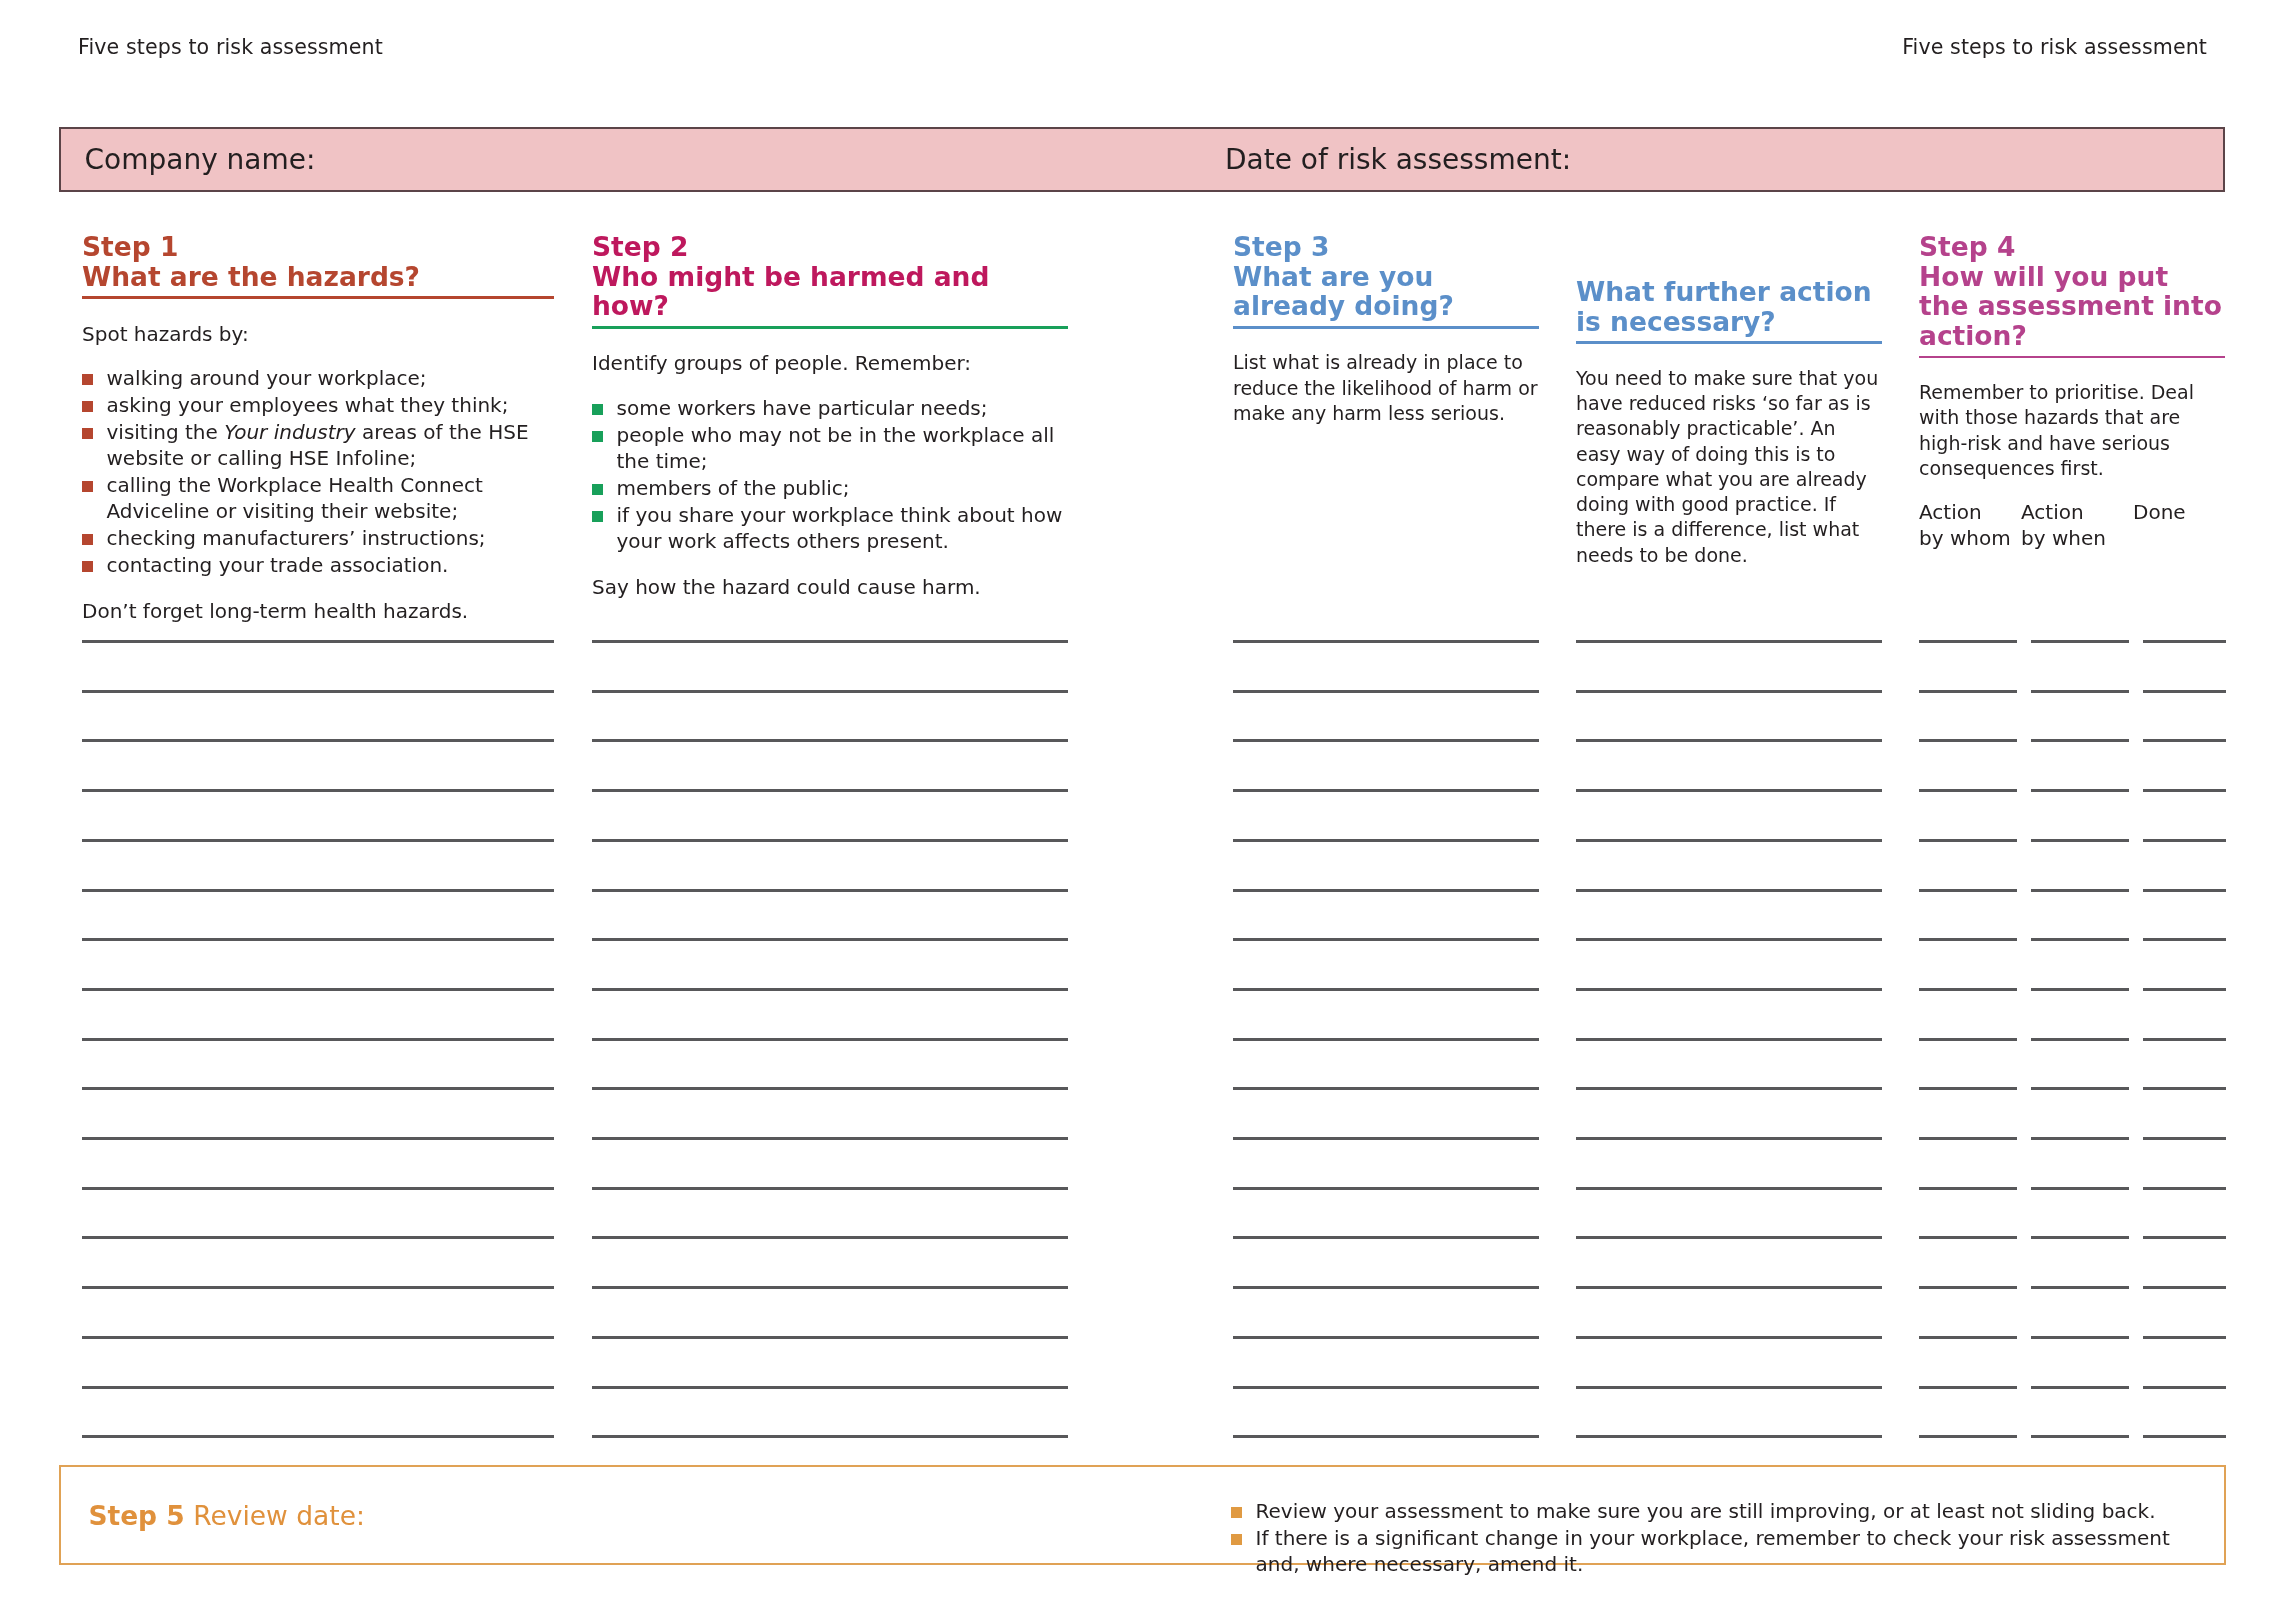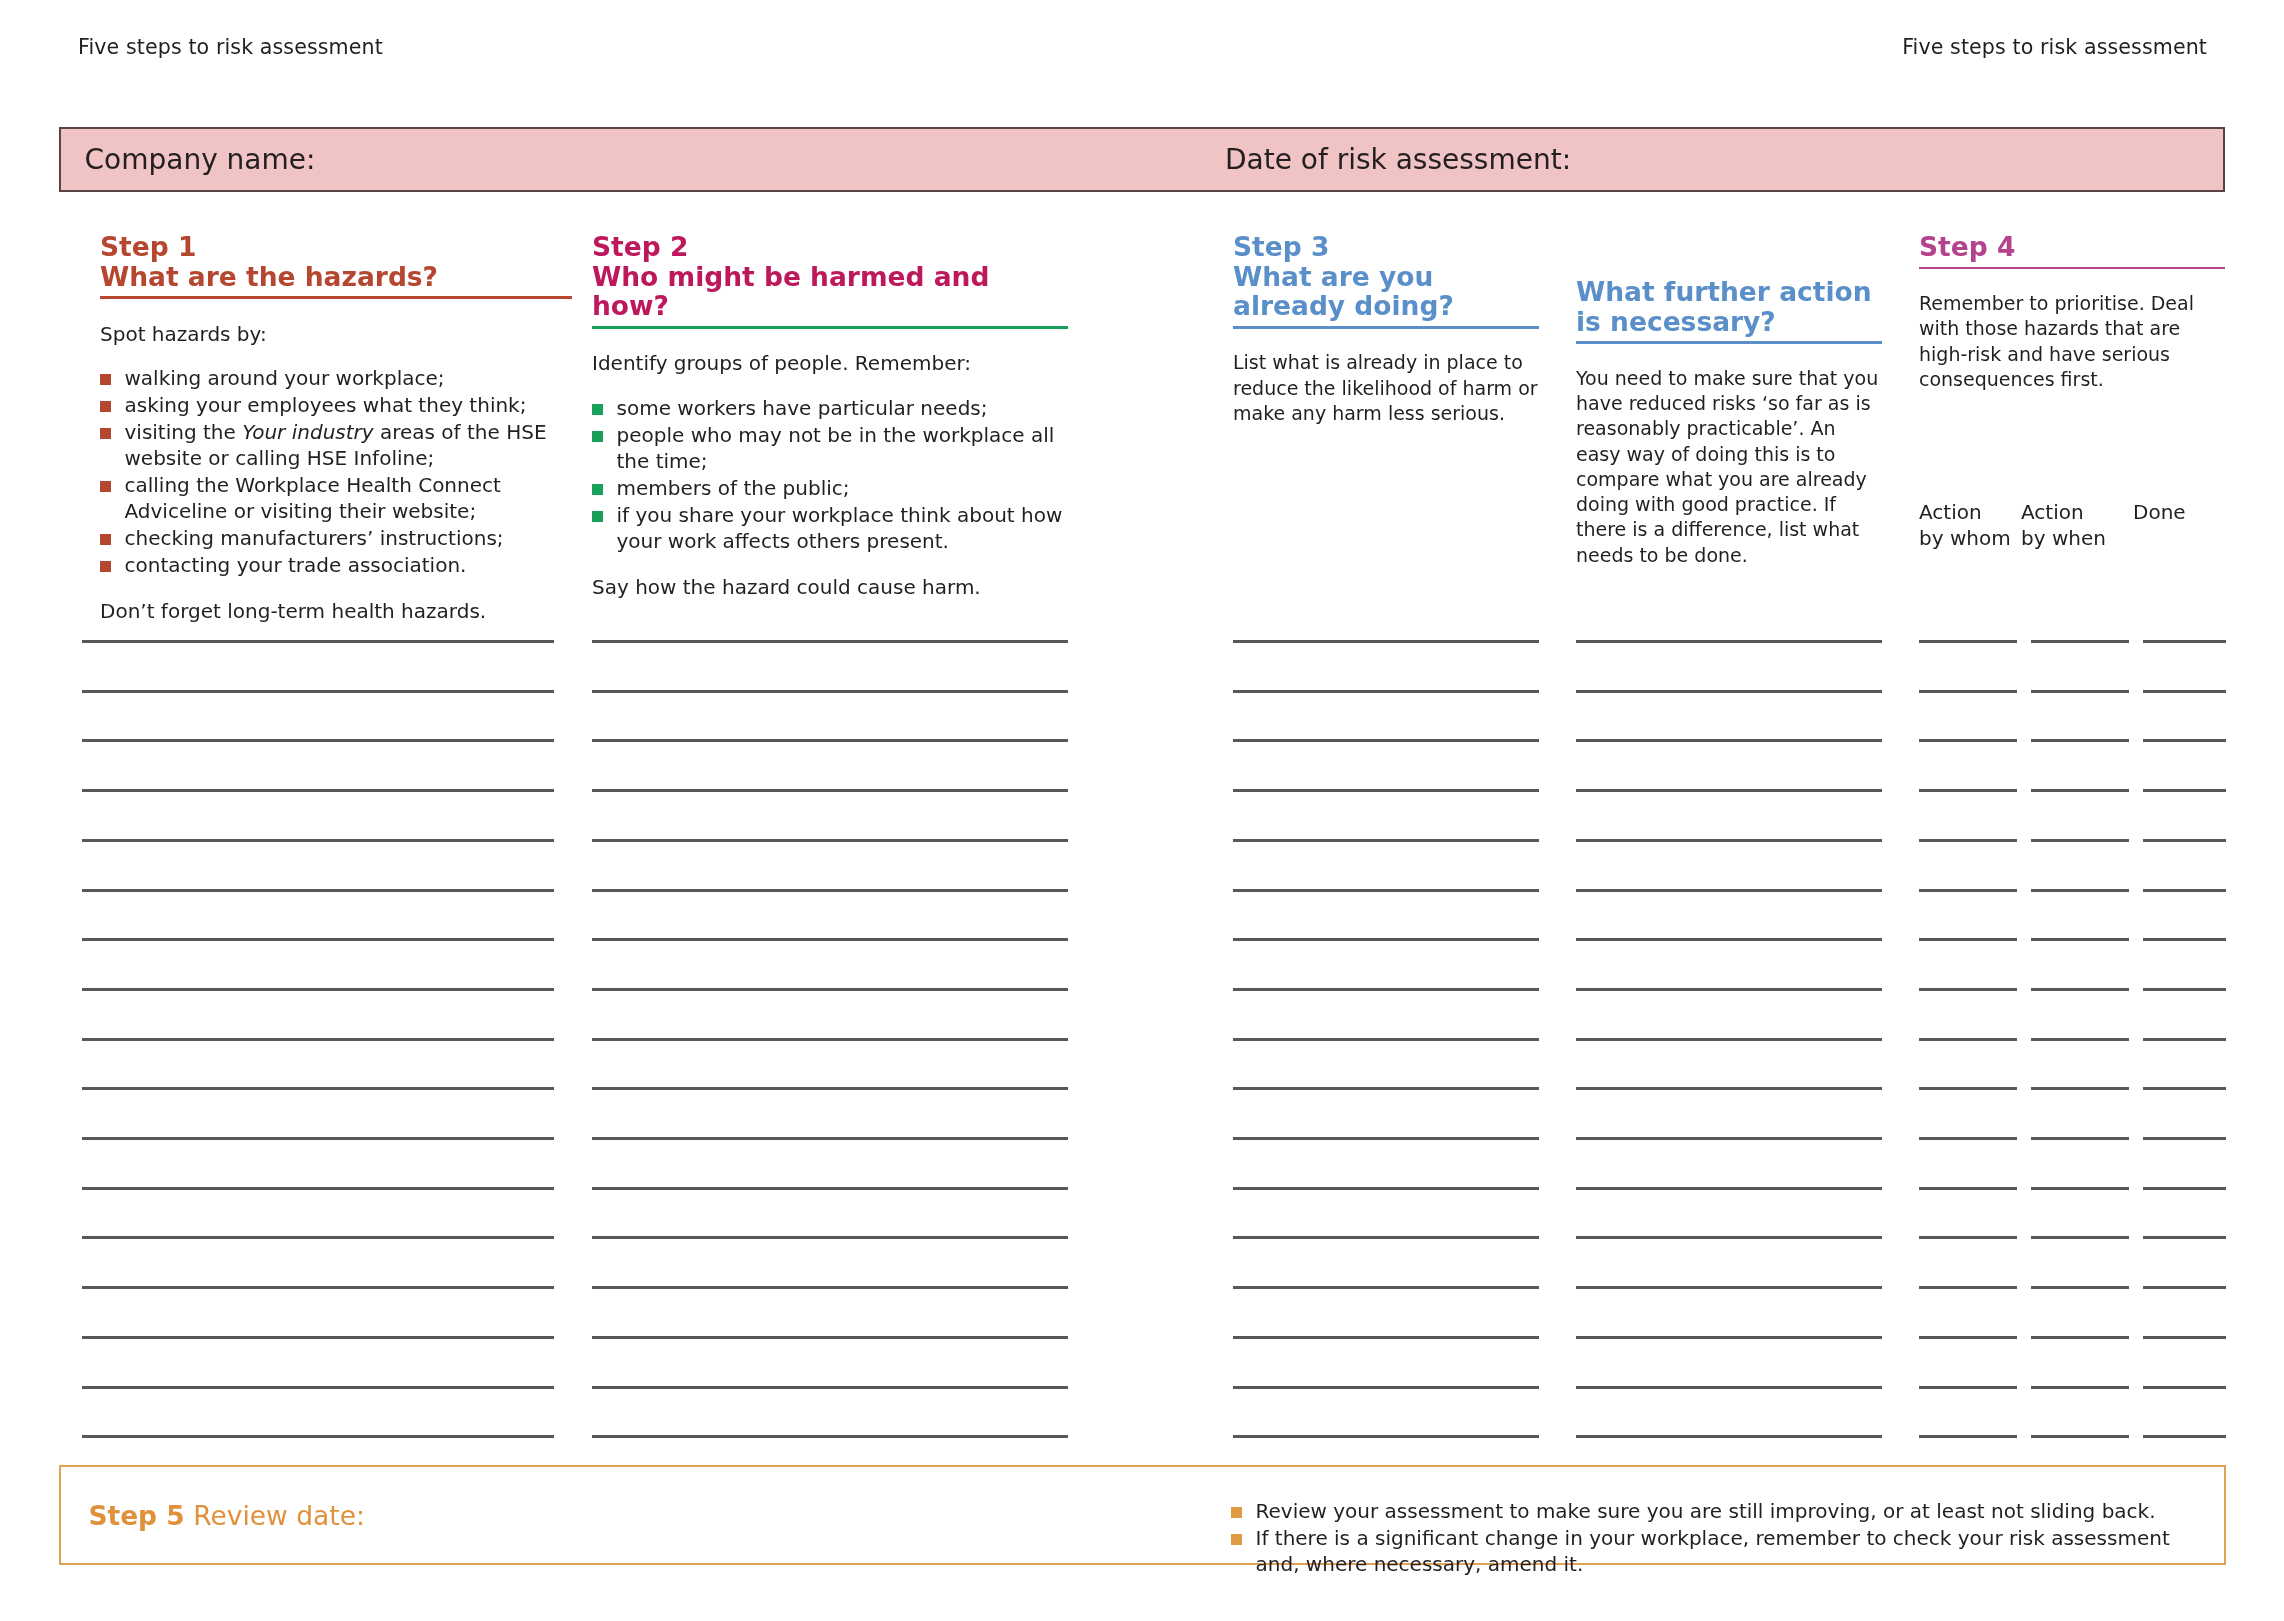--- a/index.html
+++ b/index.html
@@ -48,21 +48,21 @@
     white-space: nowrap;
   }
   .banner-label.company { left: 23.5px; }
   .banner-label.date    { left: 1164px; }
 
   
   .col {
     position: absolute;
     top: 233px;
   }
-  .col-1 { left: 82px;   width: 472px; margin-left: 18px; }
+  .col-1 { left: 82px;   width: 472px; }
   .col-2 { left: 592px;  width: 476px; }
   .col-3 { left: 1233px; width: 306px; }
   .col-3b{ left: 1576px; width: 306px; }
   .col-4 { left: 1919px; width: 306px; }
 
   .step-label {
     font-size: 26.5px;
     font-weight: bold;
     line-height: 1.08;
     margin: 0;
@@ -234,20 +234,21 @@
 </div>
 
 <div class="col col-3b">
   <div class="step-question c-blue" style="margin-top:44px">What further action is necessary?</div>
   <div class="rule r-blue"></div>
   <p class="body-text narrow intro">You need to make sure that you have reduced risks ‘so far as is reasonably practicable’. An easy way of doing this is to compare what you are already doing with good practice. If there is a difference, list what needs to be done.</p>
 </div>
 
 <div class="col col-4">
   <div class="step-label c-mag">Step 4</div>
+  <div class="step-question c-mag">How will you put the assessment into action?</div>
   <div class="rule r-mag"></div>
   <p class="body-text narrow intro">Remember to prioritise. Deal with those hazards that are high-risk and have serious consequences first.</p>
 </div>
 
 <div class="action-heads">
   <span class="ah-1">Action<br>by whom</span>
   <span class="ah-2">Action<br>by when</span>
   <span class="ah-3">Done</span>
 </div>
 

